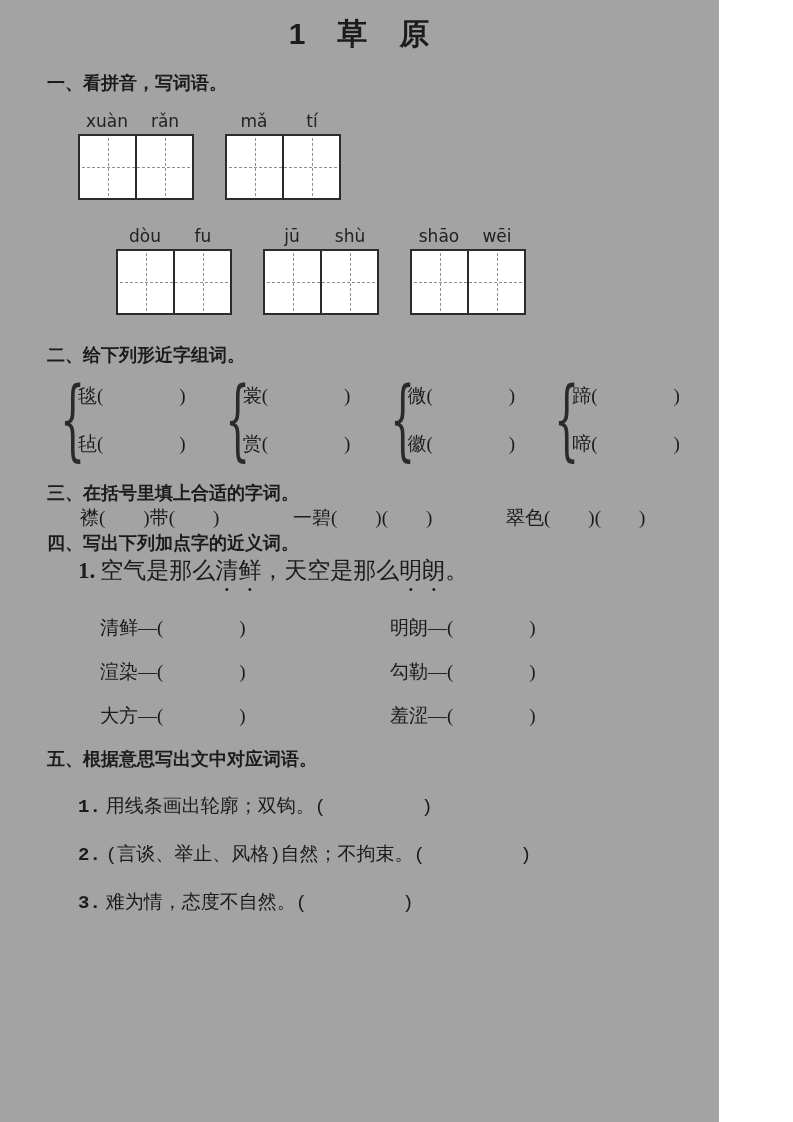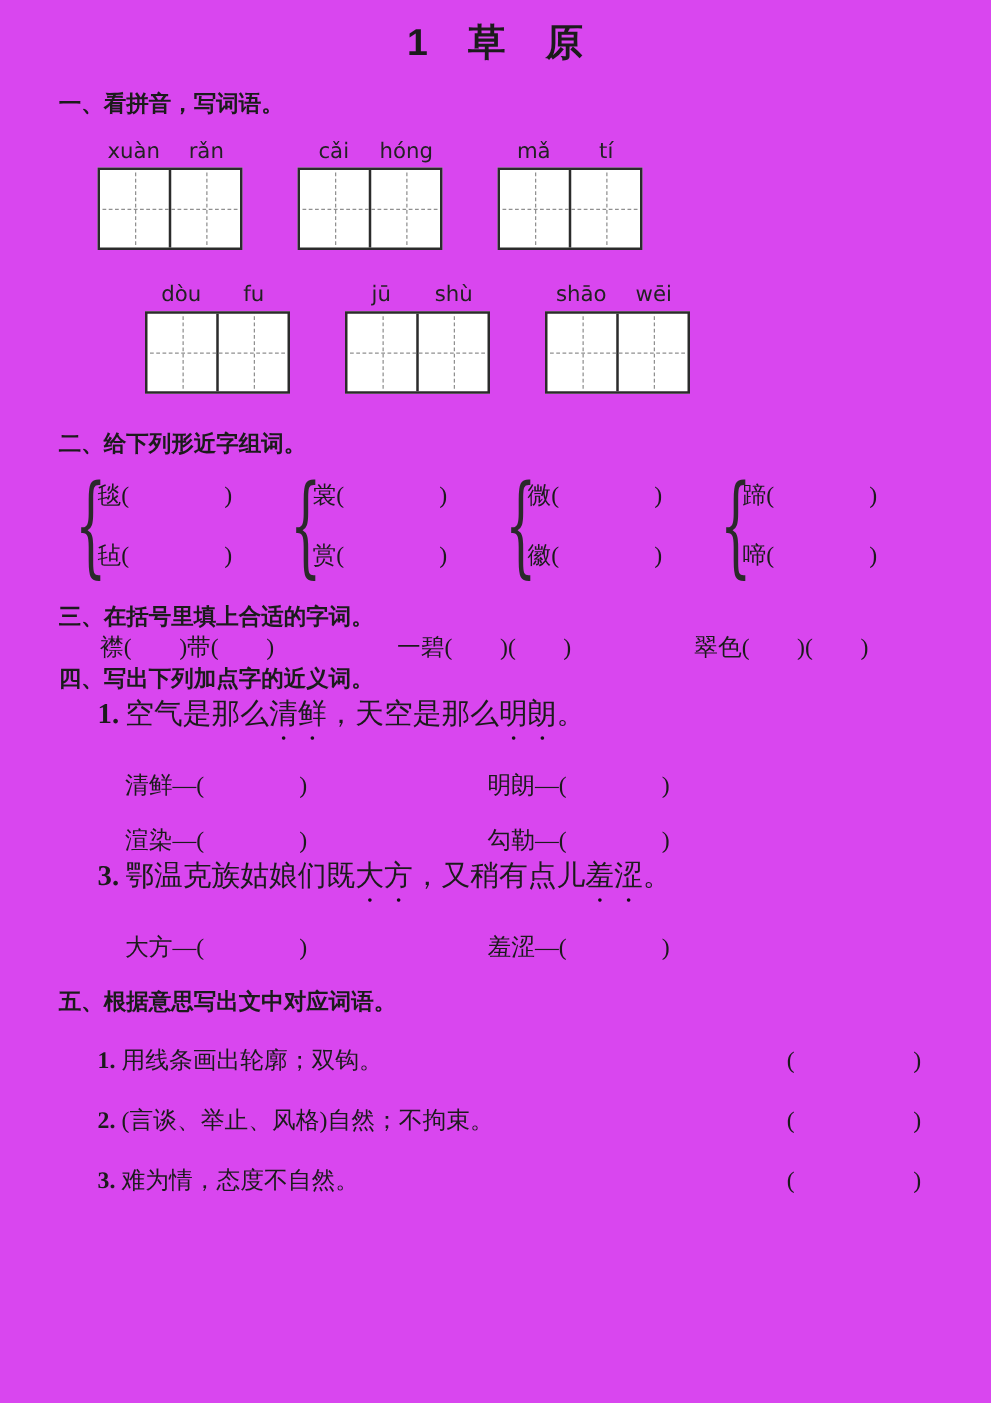--- a/index.html
+++ b/index.html
@@ -2,38 +2,38 @@
 <html><head>
 <meta charset="utf-8">
 <style>
   * { margin:0; padding:0; box-sizing:border-box; }
   html,body { background:#ffffff; }
   body {
     width:793px; height:1122px;
     font-family:"Liberation Serif","DejaVu Serif",serif;
     color:#1b1b1b;
   }
-  .page { position:relative; width:793px; height:1122px; padding-top:14px; overflow:hidden; background:#d946ef; }
+  .page { position:relative; width:719px; height:1122px; padding-top:14px; overflow:hidden; background:#a3a3a3; }
 
   .title {
     text-align:center;
     font-family:"Liberation Sans","DejaVu Sans",sans-serif;
     font-size:30px; font-weight:700; letter-spacing:1px;
   }
 
   .sec-heading {
     font-family:Liberation Sans, sans-serif;
     font-weight:700; font-size:18px;
     margin-left:47px;
   }
   .mt16{margin-top:16px;} .mt18{margin-top:18px;} .mt20{align-items:center;}
   .mt22{margin-top:22px;} .mt24{margin-top:24px;} .mt26{margin-top:26px;padding-left:38px;} .mt28{margin-top:28px;}
 
   
-  .prow { display:flex; gap:44px; margin-left:78px; }
+  .prow { display:flex; gap:31px; margin-left:78px; }
   .pgroup { width:116px; }
   .plabels { display:flex; font-family:"DejaVu Sans","Liberation Sans",sans-serif; font-size:17px; color:#222; margin-bottom:3px; }
   .plabels span { flex:1; text-align:center; }
   .pbox { position:relative; height:66px; border:2px solid #2b2b2b; display:flex; background:#fff; }
   .pcell { flex:1; position:relative; }
   .pcell + .pcell { border-left:2px solid #2b2b2b; }
   .pcell::before { content:""; position:absolute; left:50%; top:2px; bottom:2px; border-left:1px dashed #909090; }
   .pbox::after { content:""; position:absolute; left:2px; right:2px; top:50%; border-top:1px dashed #909090; }
 
   
@@ -57,46 +57,36 @@
   .em-dots {
     -webkit-text-emphasis:filled dot #111;
     -webkit-text-emphasis-position:under left;
     text-emphasis:filled dot #111;
     text-emphasis-position:under left;
   }
   .s4blanks { margin-left:100px; font-size:19px; }
   .s4blanks .b1 { display:inline-block; width:290px; }
 
   
-  .s5item { display:flex; justify-content:space-between; margin-left:78px; margin-right:56px; font-size:19px; }
+  .s5item { display:flex; justify-content:flex-start; margin-left:78px; margin-right:56px; font-size:19px;font-family:Liberation Mono, monospace; }
 </style>
 </head>
 <body>
 
 <div class="page">
 
   <div class="title">1　草　原</div>
 
   <div class="sec-heading mt16">一、看拼音，写词语。</div>
 
   <div class="prow mt16">
     <div class="pgroup">
       <div class="plabels">
         <span>xuàn</span>
         <span>rǎn</span>
-      </div>
-      <div class="pbox">
-        <div class="pcell"></div>
-        <div class="pcell"></div>
-      </div>
-    </div>
-    <div class="pgroup">
-      <div class="plabels">
-        <span>cǎi</span>
-        <span>hóng</span>
       </div>
       <div class="pbox">
         <div class="pcell"></div>
         <div class="pcell"></div>
       </div>
     </div>
     <div class="pgroup">
       <div class="plabels">
         <span>mǎ</span>
         <span>tí</span>
@@ -188,23 +178,20 @@
     <span class="qnum">1.</span><span>空气是那么</span><span class="em-dots">清鲜</span><span>，天空是那么</span><span class="em-dots">明朗</span><span>。</span>
   </div>
   <div class="s4blanks mt18">
     <span class="b1">清鲜—(　　　　)</span><span>明朗—(　　　　)</span>
   </div>
 
   <div class="s4blanks mt18">
     <span class="b1">渲染—(　　　　)</span><span>勾勒—(　　　　)</span>
   </div>
 
-  <div class="s4sentence mt20">
-    <span class="qnum">3.</span><span>鄂温克族姑娘们既</span><span class="em-dots">大方</span><span>，又稍有点儿</span><span class="em-dots">羞涩</span><span>。</span>
-  </div>
   <div class="s4blanks mt18">
     <span class="b1">大方—(　　　　)</span><span>羞涩—(　　　　)</span>
   </div>
 
   <div class="sec-heading mt18">五、根据意思写出文中对应词语。</div>
 
   <div class="s5item mt22">
     <span><span class="qnum">1.</span><span>用线条画出轮廓；双钩。</span></span>
     <span>(　　　　　)</span>
   </div>

